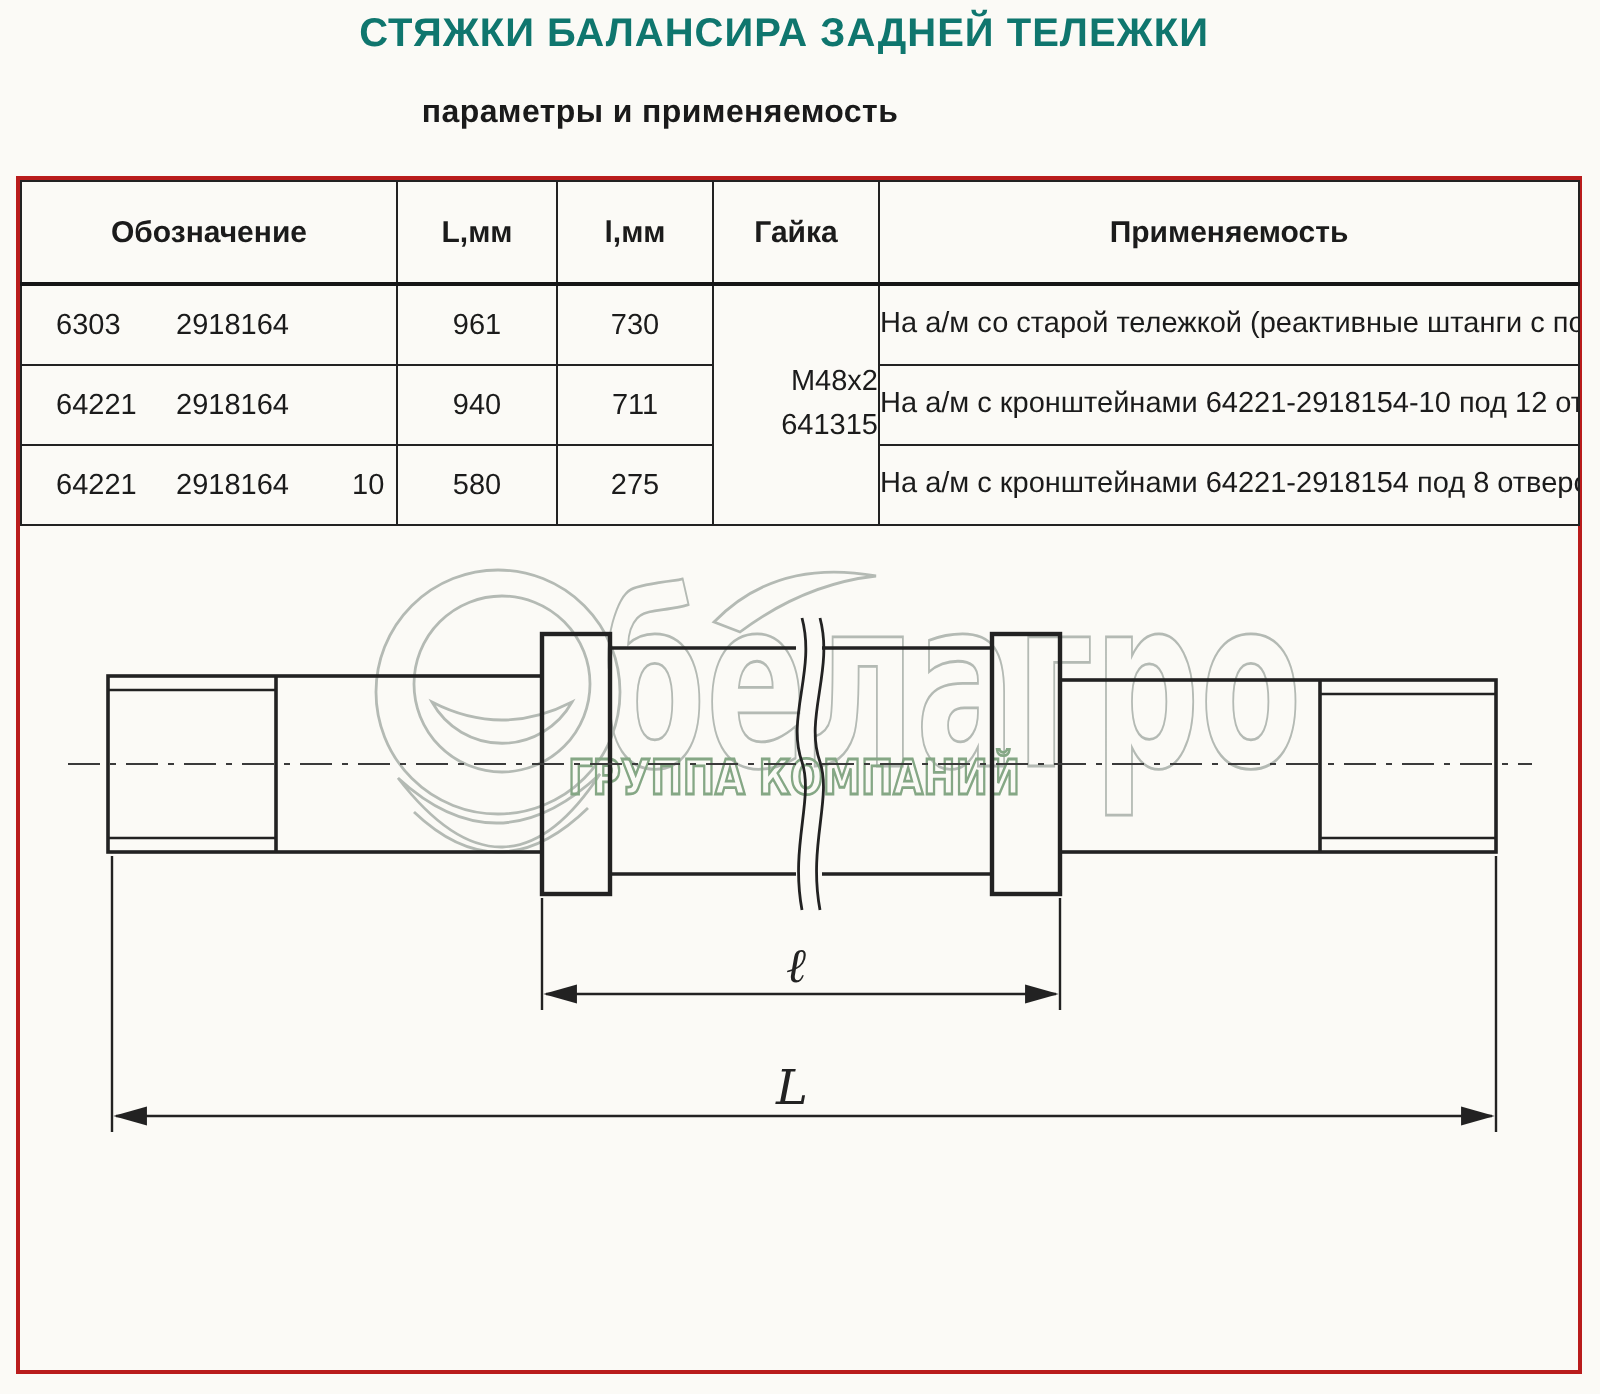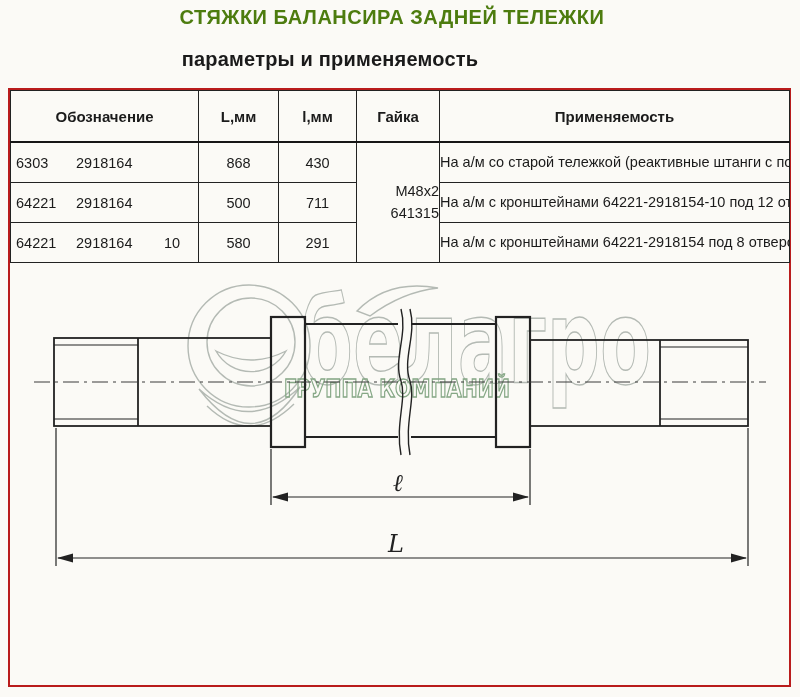--- a/index.html
+++ b/index.html
@@ -6,45 +6,45 @@
   body{
     width:800px;height:697px;position:relative;
     background:#fbfaf6;
     font-family:"Liberation Sans", sans-serif;
     color:#1b1b1b;
     overflow:hidden;
   }
   .page-title{
     position:absolute;top:6px;left:0;width:784px;
     text-align:center;font-size:20px;font-weight:bold;letter-spacing:.5px;
-    color:#4d7c0f;
+    color:#0f766e;
   }
   .page-subtitle{
     position:absolute;top:48px;left:0;width:660px;
-    text-align:center;font-size:20px;font-weight:bold;letter-spacing:.2px;
+    text-align:center;font-size:16px;font-weight:bold;letter-spacing:.2px;
     color:#1a1a1a;
   }
   .sheet{
     position:absolute;left:8px;top:88px;width:779px;height:595px;
     border:2px solid #b91c1c;background:transparent;
   }
   table.params{
     border-collapse:collapse;table-layout:fixed;width:779px;
   }
   table.params td,table.params th{
     border:1.5px solid #222;
     padding:0;overflow:hidden;white-space:nowrap;
   }
   table.params tr.hdr th{
     border-bottom:2.5px solid #161616;
     font-size:15px;font-weight:bold;text-align:center;height:50px;
   }
   table.params tr.datarow td{height:39px;font-size:14.5px;}
   td.desig{text-align:left;}
-  .desig-wrap{display:flex;align-items:center;padding-left:5px;}
+  .desig-wrap{display:flex;align-items:center;padding-left:17px;}
   .desig-wrap .p1{display:inline-block;width:60px;}
   .desig-wrap .p2{display:inline-block;width:88px;}
   .desig-wrap .p3{display:inline-block;}
   td.num{text-align:center;}
   td.nutcell{
     text-align:right;font-size:14px;line-height:1.45;white-space:normal;
     vertical-align:middle;
   }
   td.app{
     font-size:13.5px;text-align:center;white-space:normal;line-height:1.35;
@@ -81,50 +81,50 @@
       <th>Применяемость</th>
     </tr>
     <tr class="datarow">
       <td class="desig">
         <span class="desig-wrap">
           <span class="p1">6303</span>
           <span class="p2">2918164</span>
           <span class="p3"></span>
         </span>
       </td>
-      <td class="num">868</td>
-      <td class="num">430</td>
+      <td class="num">961</td>
+      <td class="num">730</td>
       <td class="nutcell" rowspan="3">
         <div>M48x2</div>
         <div>641315</div>
       </td>
       <td class="app">На а/м со старой тележкой (реактивные штанги с подшипниками ШС-50 )</td>
     </tr>
     <tr class="datarow">
       <td class="desig">
         <span class="desig-wrap">
           <span class="p1">64221</span>
           <span class="p2">2918164</span>
           <span class="p3"></span>
         </span>
       </td>
-      <td class="num">500</td>
+      <td class="num">940</td>
       <td class="num">711</td>
       <td class="app">На а/м с кронштейнами 64221-2918154-10 под 12 отверстий каждый Ф19 мм.</td>
     </tr>
     <tr class="datarow">
       <td class="desig">
         <span class="desig-wrap">
           <span class="p1">64221</span>
           <span class="p2">2918164</span>
           <span class="p3">10</span>
         </span>
       </td>
       <td class="num">580</td>
-      <td class="num">291</td>
+      <td class="num">275</td>
       <td class="app">На а/м с кронштейнами 64221-2918154 под 8 отверстий каждый Ф25 мм.</td>
     </tr>
   </tbody>
     </table>
 
   <div class="drawing-area">
     <svg width="779" height="420" viewBox="0 0 779 420">
       <defs>
         <marker id="arr" viewBox="0 0 10 10" refX="9.2" refY="5" markerWidth="14" markerHeight="14" orient="auto-start-reverse">
           <path d="M0,2.2 L10,5 L0,7.8 z" fill="#222"></path>

